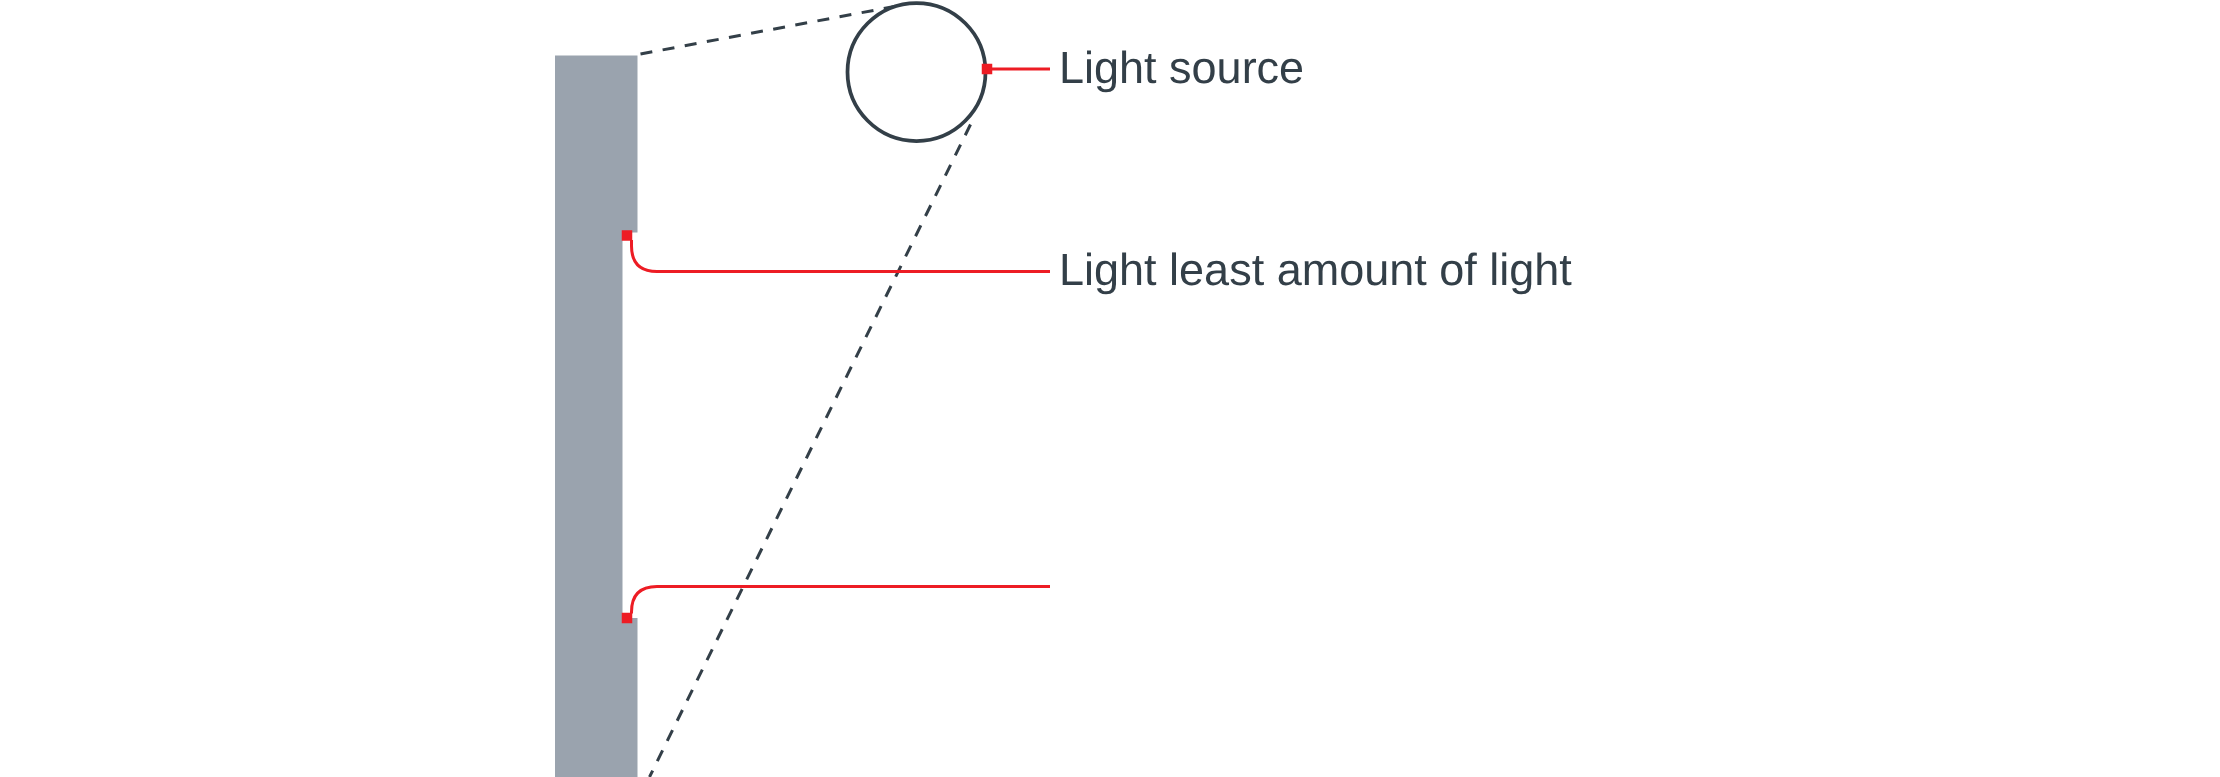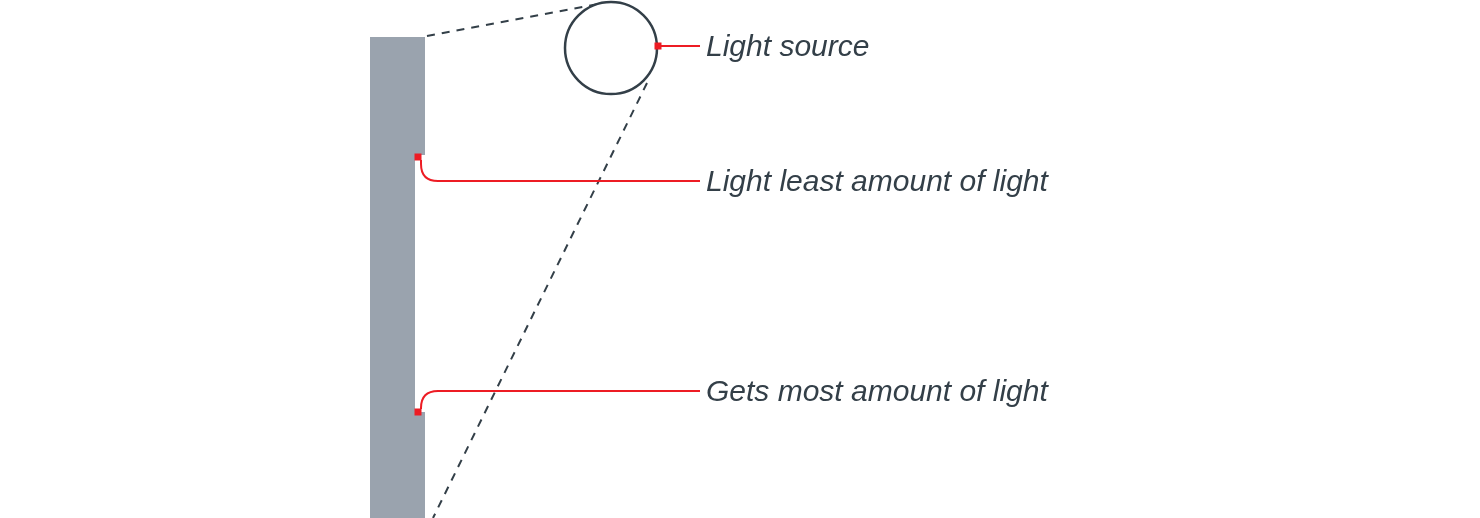--- a/index.html
+++ b/index.html
@@ -7,21 +7,20 @@
     padding: 0;
     background: #ffffff;
     font-family: "Liberation Sans", sans-serif;
   }
   .diagram-canvas {
     position: relative;
     width: 1428px;
     height: 518px;
     background: var(--background, #ffffff);
     overflow: hidden;
-    font-style: italic;
   }
   .diagram-canvas svg {
     position: absolute;
     inset: 0;
     display: block;
   }
   .diagram-label {
     position: absolute;
     left: 706px;
     font-size: 30px;
@@ -55,15 +54,14 @@
     <rect fill="#ed1c24" x="414.5" y="153.5" width="7" height="7"></rect>
 
     <path stroke="#ed1c24" stroke-width="2" fill="none" d="M 700,391 L 438,391 Q 421,391 421,408 L 421,409"></path>
     <rect fill="#ed1c24" x="414.5" y="408.5" width="7" height="7"></rect>
   </svg>
 
   <div class="diagram-label label-light-source">Light source</div>
 
   <div class="diagram-label label-least-light">Light least amount of light</div>
 
-  <div class="diagram-label label-most-light">Gets most amount of light</div>
 
 </div>
 
 </body></html>

